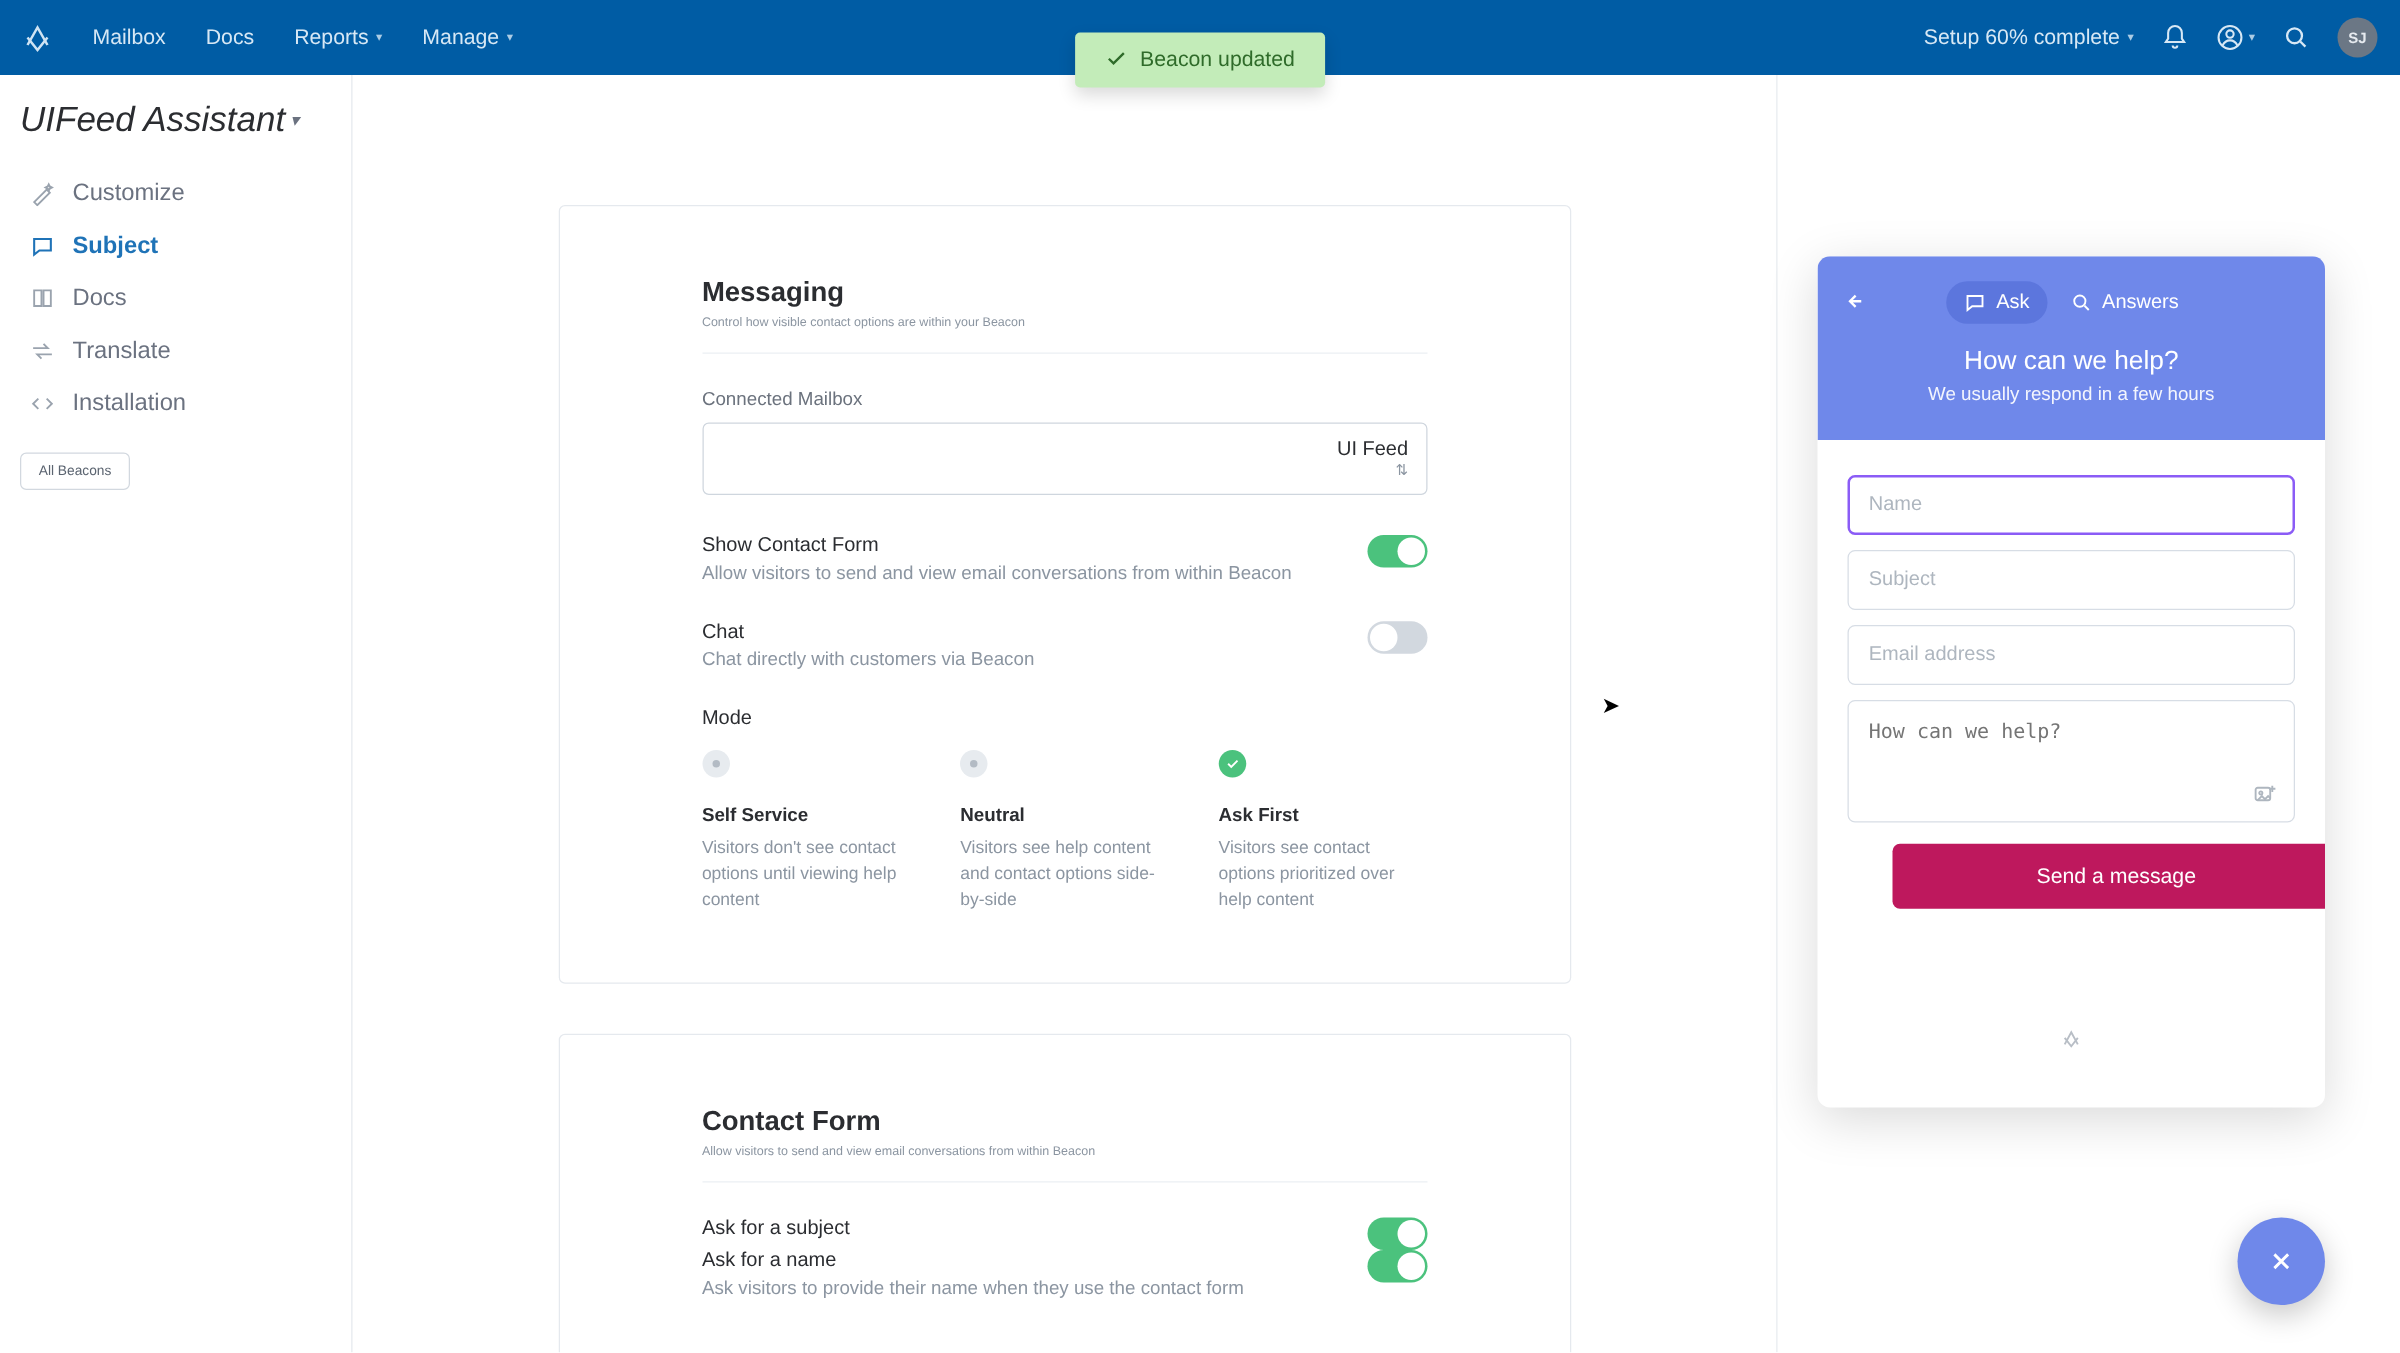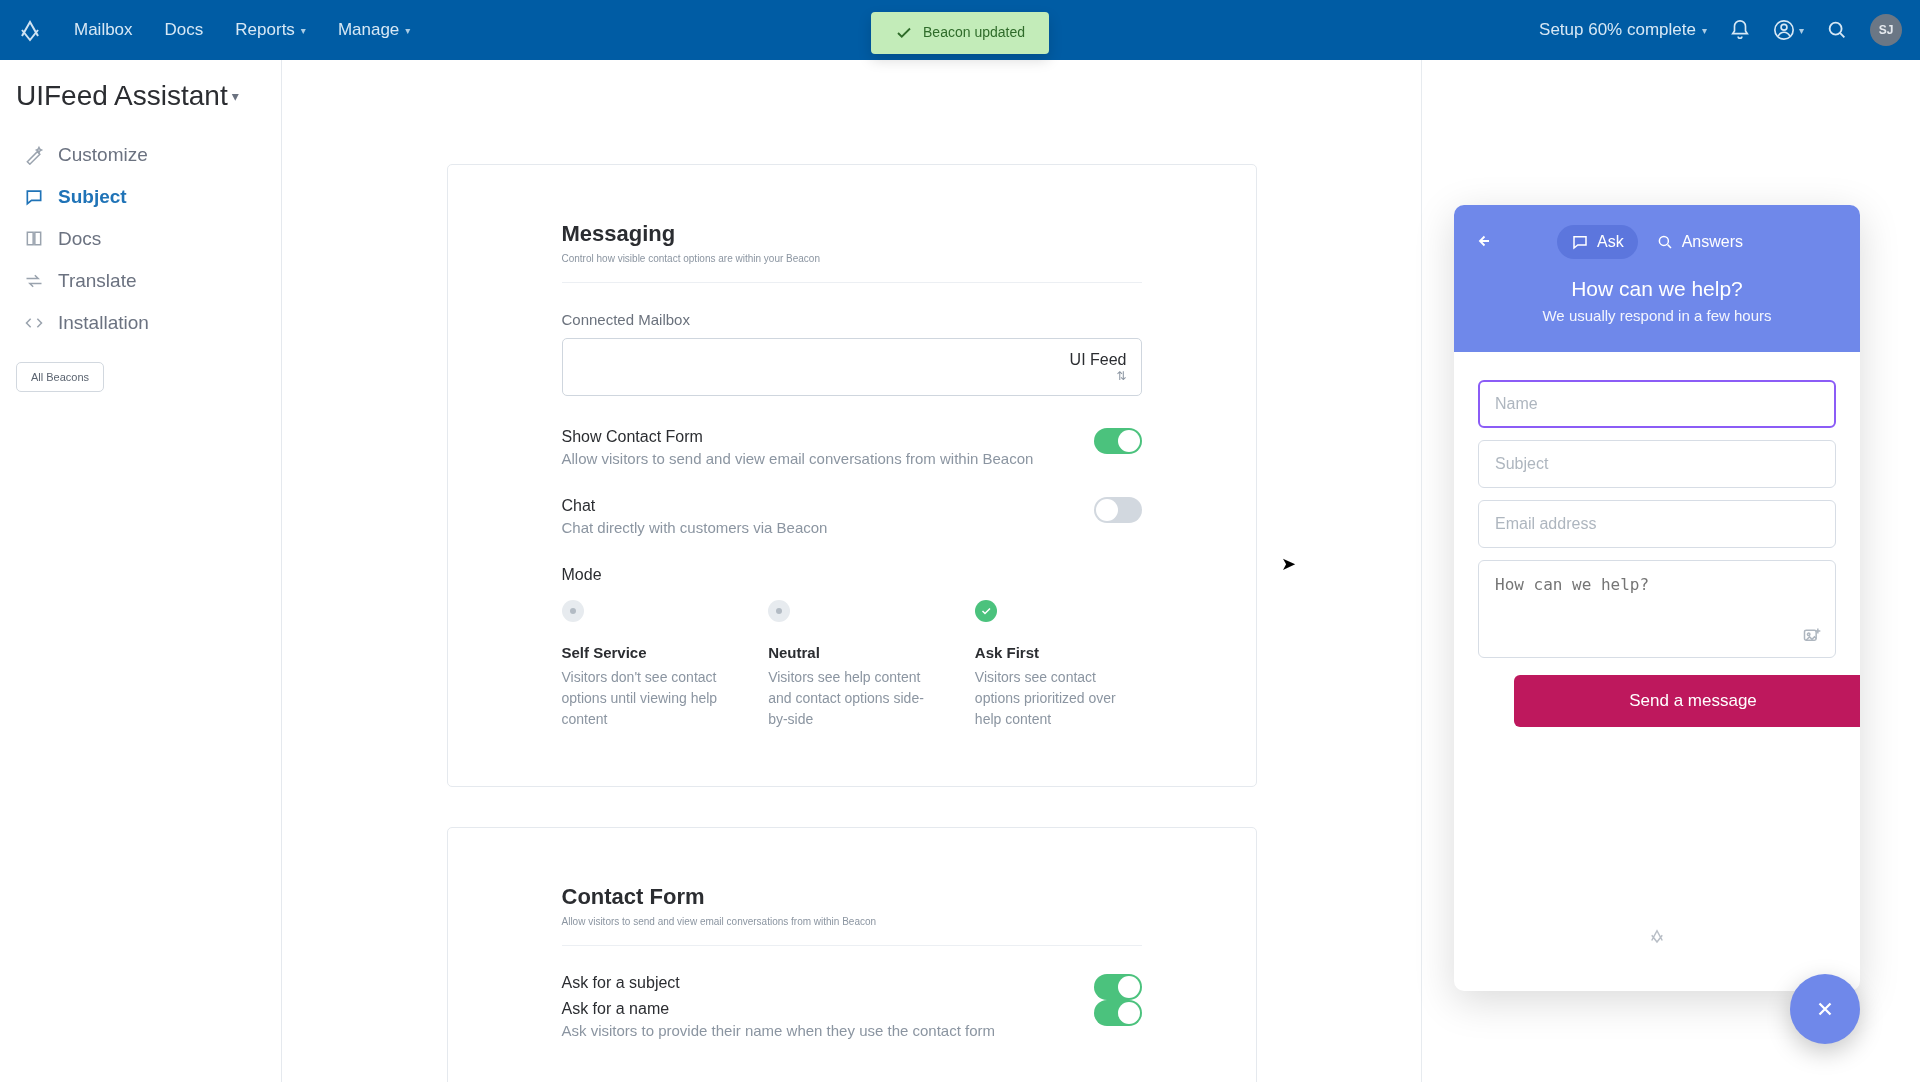--- a/index.html
+++ b/index.html
@@ -43,36 +43,36 @@
 .icon-btn { color: #d7e8f5; cursor: pointer; display: flex; align-items: center; }
 .icon-btn svg { width: 22px; height: 22px; }
 .avatar-circle {
   width: 32px; height: 32px; border-radius: 50%; background: #6b7785;
   color: #e6eaef; display: flex; align-items: center; justify-content: center;
   font-size: 12px; font-weight: 600; cursor: pointer;
 }
 
 
 .toast {
-  position: absolute; top: 12px; left: 50%; transform: translateX(-50%);
+  position: absolute; top: 26px; left: 50%; transform: translateX(-50%);
   background: #c3ecb9; color: #2f6b2a; border-radius: 4px;
   padding: 12px 24px; display: flex; gap: 10px;
-  box-shadow: 0 6px 14px rgba(0,0,0,.15); font-size: 14px;
+  box-shadow: 0 6px 14px rgba(0,0,0,.15); font-size: 17px;
 }
 
 
 .shell { display: flex; height: calc(1082px - 60px); }
 
 
 .sidebar {
   width: 282px; border-right: 1px solid #e5e9ee; padding: 20px 16px;
 }
 .beacon-title {
   font-size: 28px; font-weight: 400; color: #2b2d31;
-  display: flex; align-items: center; gap: 4px; cursor: pointer; margin-bottom: 22px;
+  display: flex; align-items: center; gap: 4px; cursor: pointer; margin-bottom: 22px; font-style: italic;
 }
 .beacon-title .caret { font-size: 14px; color: #6b7280; }
 .side-list { list-style: none; }
 .side-list li {
   display: flex; align-items: center; gap: 14px;
   padding: 10px 8px; color: #6b7280; cursor: pointer; border-radius: 4px;
   font-size: 19px;
 }
 .side-list li.active { color: #1f73b7; font-weight: 600; }
 .side-list li svg { width: 20px; height: 20px; flex-shrink: 0; }
@@ -146,21 +146,21 @@
 .cursor {
   position: absolute; left: 999px; top: 493px; pointer-events: none;
   font-size: 18px; color: #000;
 }
 
 
 .preview-wrap {
   position: absolute; right: 60px; top: 205px;
 }
 .widget {
-  width: 406px; height: 786px; border-radius: 10px;
+  width: 406px; height: 681px; border-radius: 10px;
   box-shadow: 0 10px 40px rgba(0,0,0,.15); background: #fff;
   display: flex; flex-direction: column; overflow: hidden;
 }
 .widget-head {
   background: #6f88ea; color: #fff; padding: 20px 20px 28px;
 }
 .widget-head-top { display: flex; align-items: center; margin-bottom: 18px; }
 .widget-back { cursor: pointer; }
 .widget-back svg { width: 18px; height: 18px; color: #fff; }
 .widget-tabs {

